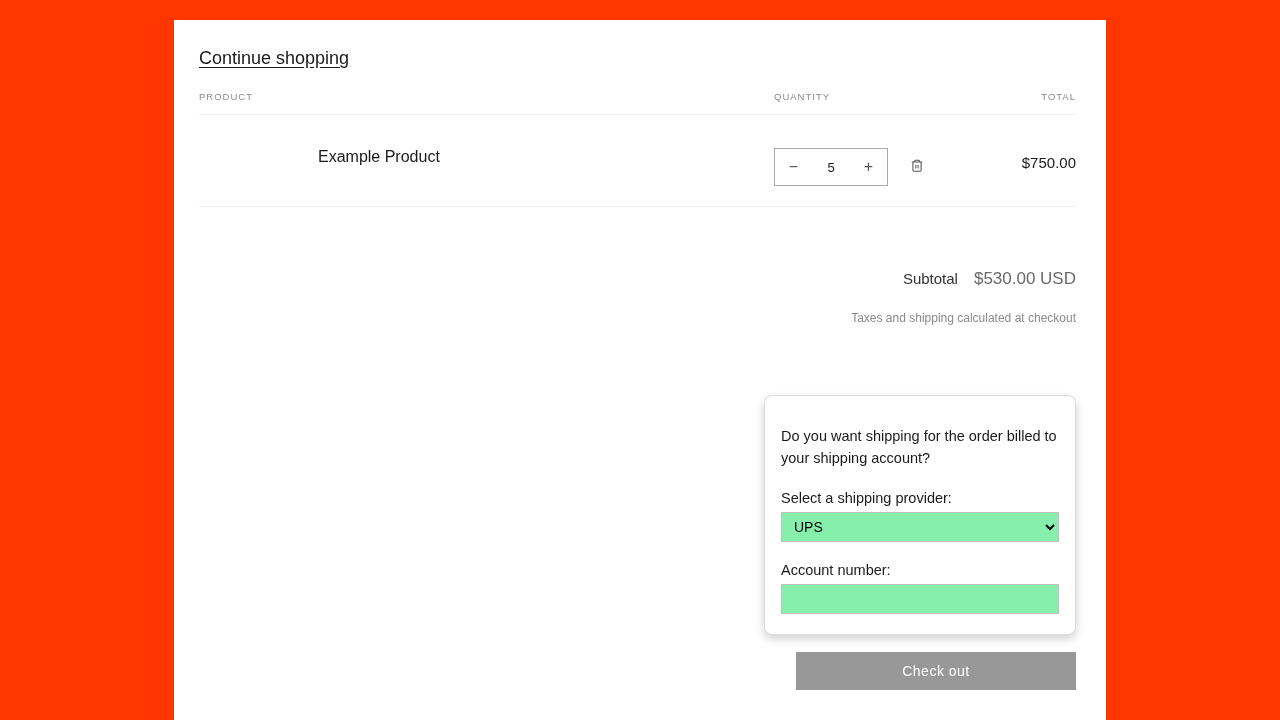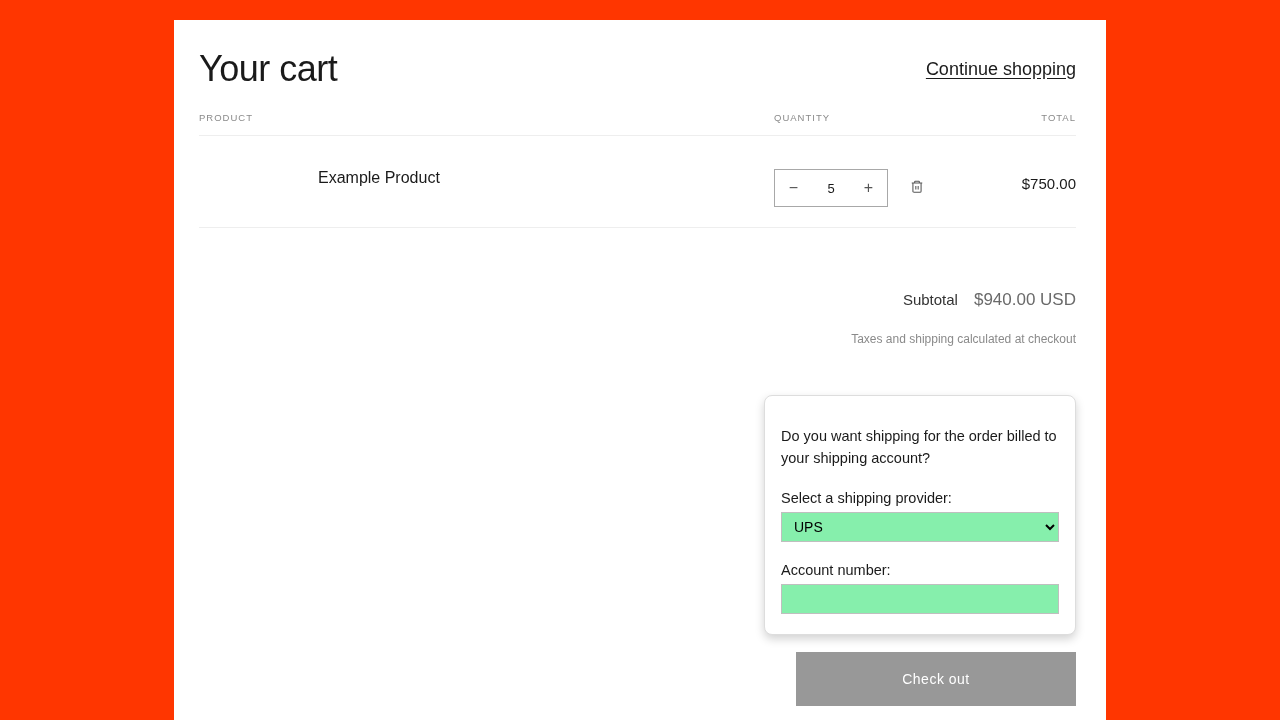--- a/index.html
+++ b/index.html
@@ -106,36 +106,35 @@
     font-size: 14px;
     padding: 0 8px;
     margin-top: 6px;
     background: #86efac;
   }
   .checkout {
     position: absolute;
     right: 30px;
     top: 632px;
     width: 280px;
-    height: 54px;
+    height: 38px;
     background: #989898;
     color: #fff;
     font-size: 14px;
     letter-spacing: 0.5px;
     display: flex; align-items: center; justify-content: center;
     cursor: pointer;
   }
 </style>
 </head>
 <body>
 
 <div class="page">
 
   <div class="header-row">
-    <h1 class="title">Your cart</h1>
     <a class="continue">Continue shopping</a>
   </div>
 
   <div class="table-head">
     <div class="th-product">PRODUCT</div>
     <div class="th-qty">QUANTITY</div>
     <div class="th-total">TOTAL</div>
   </div>
 
   <div class="line">
@@ -153,21 +152,21 @@
           <path d="M3 6h18M8 6V4a1 1 0 0 1 1-1h6a1 1 0 0 1 1 1v2m3 0v14a2 2 0 0 1-2 2H7a2 2 0 0 1-2-2V6h14zM10 11v6M14 11v6"></path>
         </svg>
       </span>
     </div>
     <div class="line-total">$750.00</div>
   </div>
 
   <div class="summary">
     <div class="sub-row">
       <span class="sub-label">Subtotal</span>
-      <span class="sub-val">$940.00 USD</span>
+      <span class="sub-val">$530.00 USD</span>
     </div>
     <div class="tax-note">Taxes and shipping calculated at checkout</div>
   </div>
 
   <div class="ship-box">
     <div class="ship-q">Do you want shipping for the order billed to your shipping account?</div>
     <label class="field-label">Select a shipping provider:</label>
     <select class="sel">
       <option>UPS</option>
     </select>

